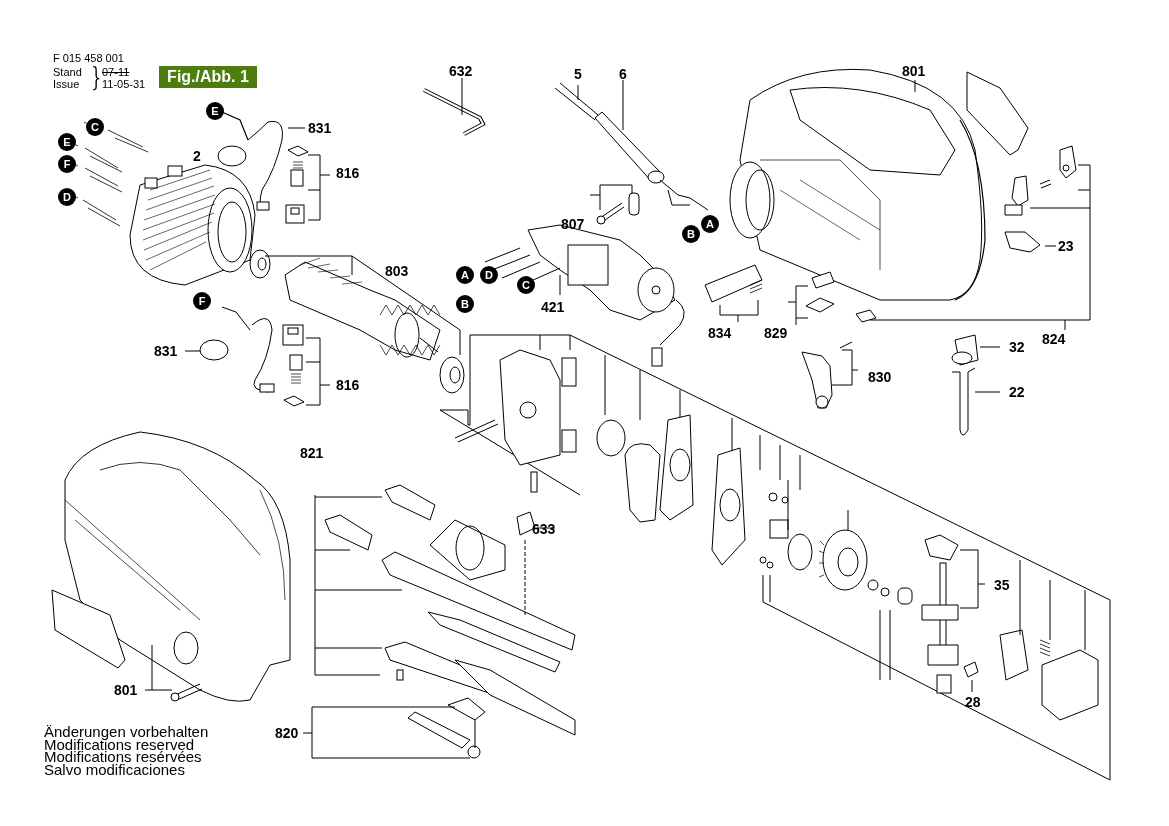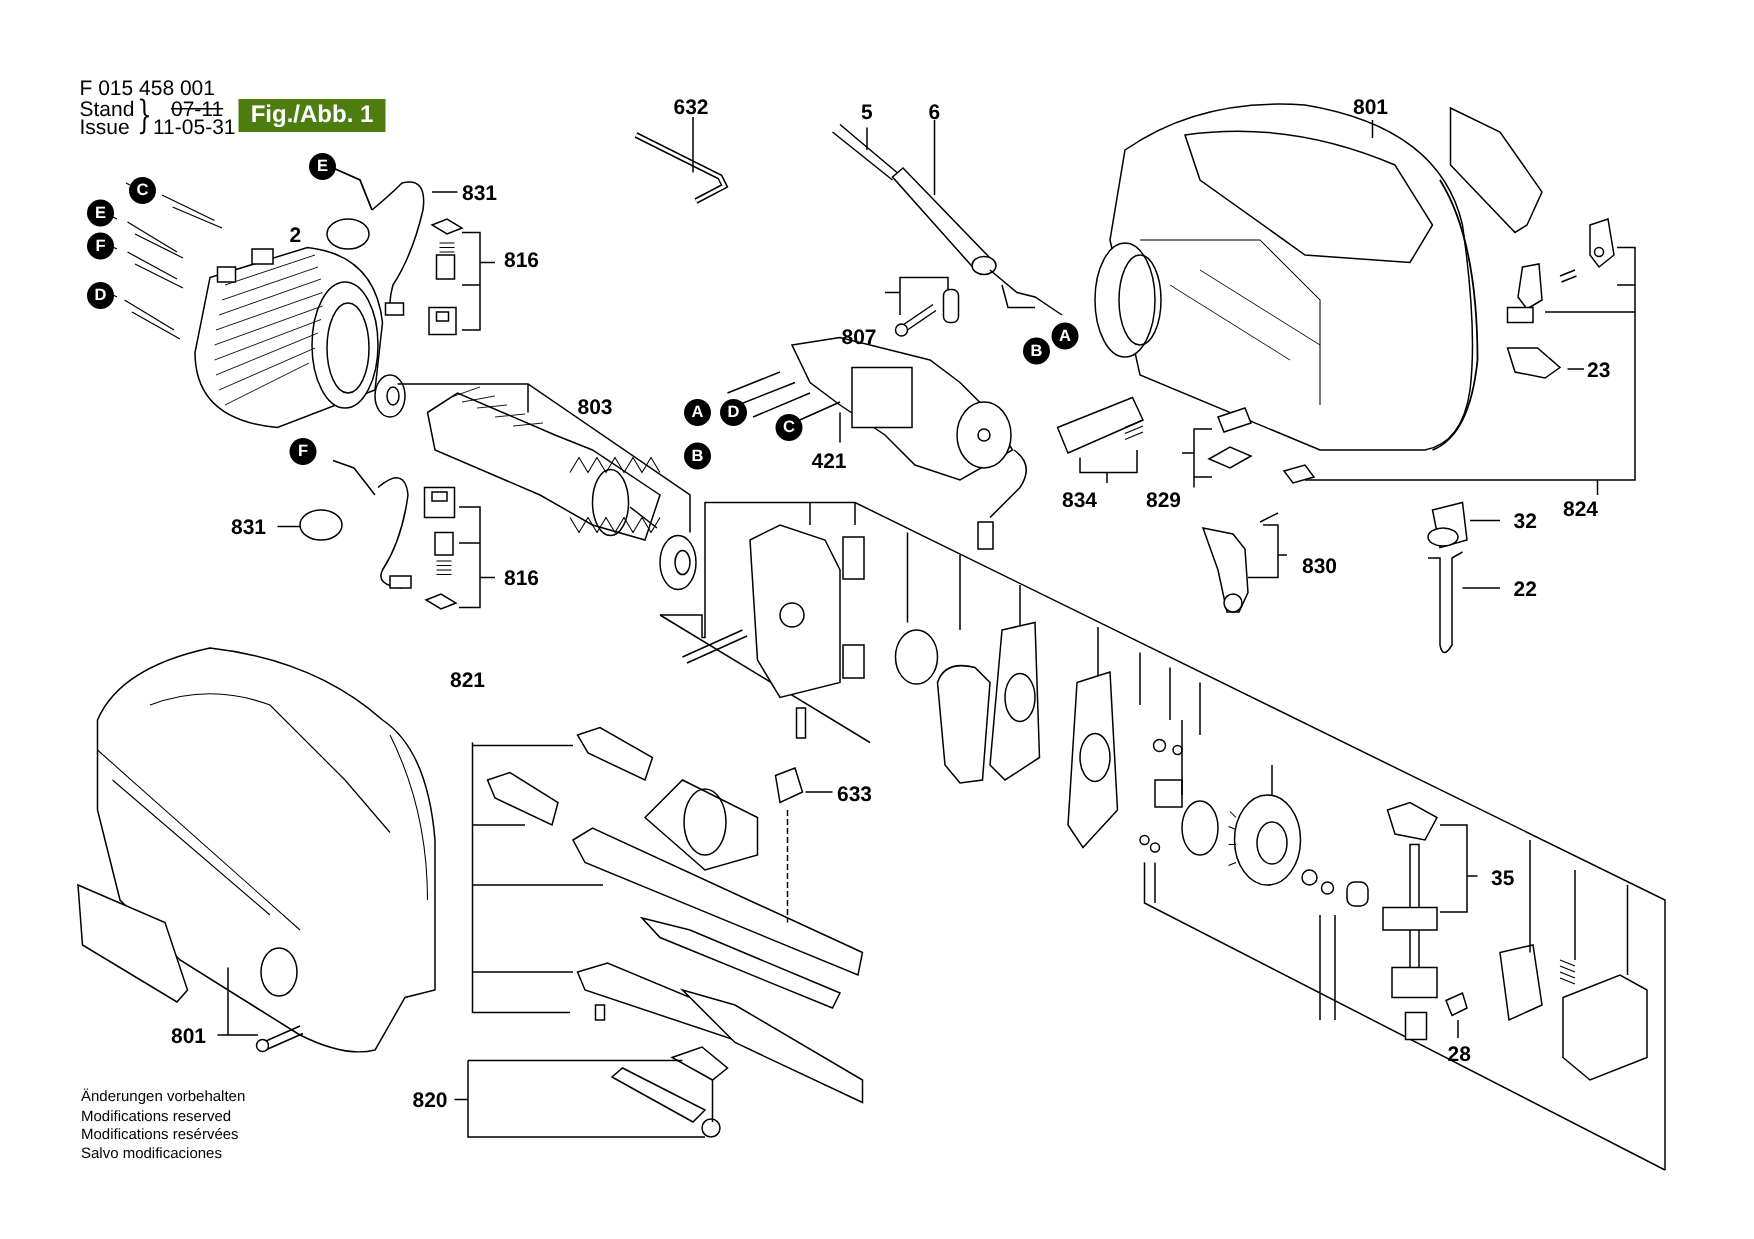--- a/index.html
+++ b/index.html
@@ -1,25 +1,25 @@
 <!DOCTYPE html>
 <html><head>
 <meta charset="utf-8">
 <style>
   html,body{margin:0;padding:0;background:#ffffff;}
   body{width:1169px;height:826px;position:relative;overflow:hidden;font-family:"Liberation Sans",sans-serif;color:#000;}
-  .hdr{position:absolute;font-size:14px;line-height:12px;}
+  .hdr{position:absolute;font-size:11px;line-height:12px;}
   .partno{left:53px;top:52px;}
   .stand{left:53px;top:66px;}
   .issue{left:53px;top:78px;}
   .brace{position:absolute;left:88px;top:64px;font-size:26px;line-height:26px;font-family:"DejaVu Serif",serif;transform:scaleX(0.6);}
-  .date1{left:102px;top:66px;text-decoration:line-through;margin-left:12px;}
+  .date1{left:102px;top:66px;text-decoration:line-through;}
   .date2{left:102px;top:78px;}
   .figbox{position:absolute;left:159px;top:66px;width:98px;height:22px;background:#4d7c0f;color:#fff;font-weight:bold;font-size:16px;line-height:22px;text-align:center;}
-  .notes{position:absolute;left:54px;top:726px;font-size:10px;line-height:12.5px;}
+  .notes{position:absolute;left:44px;top:726px;font-size:15px;line-height:12.5px;}
   .notes div{white-space:nowrap;}
   svg.art{position:absolute;left:0;top:0;}
   .lbl{position:absolute;font-weight:bold;font-size:14px;line-height:16px;white-space:nowrap;}
   .marker{position:absolute;width:18px;height:18px;border-radius:50%;background:#000;color:#fff;font-weight:bold;font-size:11px;line-height:18px;text-align:center;}
 </style>
 </head>
 <body>
 
 <div class="hdr partno">F 015 458 001</div>
 <div class="hdr stand">Stand</div>
@@ -311,21 +311,21 @@
 <div class="lbl" style="left:708px;top:325px;">834</div>
 <div class="lbl" style="left:764px;top:325px;">829</div>
 <div class="lbl" style="left:1042px;top:331px;text-align:center;">824</div>
 <div class="lbl" style="left:1058px;top:238px;">23</div>
 <div class="lbl" style="left:1009px;top:339px;">32</div>
 <div class="lbl" style="left:1009px;top:384px;">22</div>
 <div class="lbl" style="left:868px;top:369px;">830</div>
 <div class="lbl" style="left:154px;top:343px;">831</div>
 <div class="lbl" style="left:336px;top:377px;">816</div>
 <div class="lbl" style="left:300px;top:445px;">821</div>
-<div class="lbl" style="left:558px;top:521px;">633</div>
+<div class="lbl" style="left:532px;top:521px;">633</div>
 <div class="lbl" style="left:994px;top:577px;">35</div>
 <div class="lbl" style="left:965px;top:694px;">28</div>
 <div class="lbl" style="left:114px;top:682px;">801</div>
 <div class="lbl" style="left:275px;top:725px;">820</div>
 
 <div class="notes">
   <div>Änderungen vorbehalten</div>
   <div>Modifications reserved</div>
   <div>Modifications resérvées</div>
   <div>Salvo modificaciones</div>

